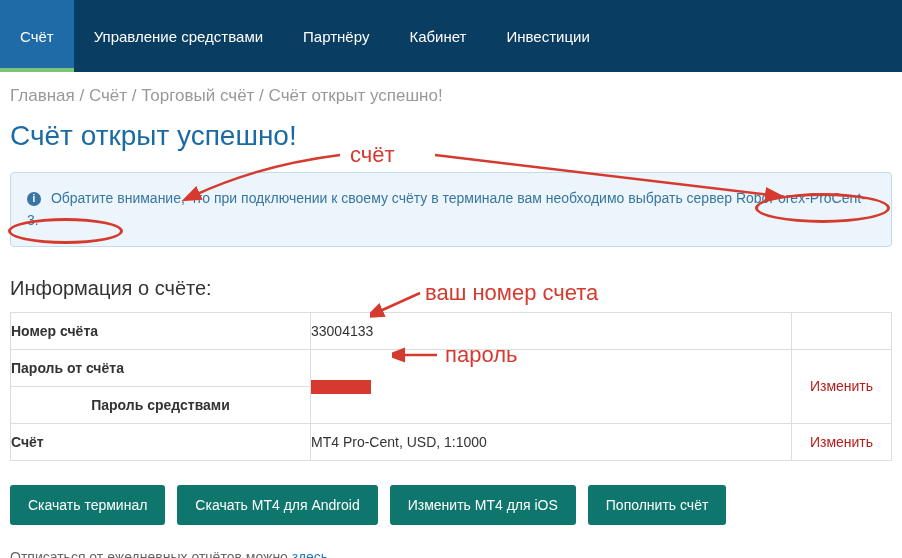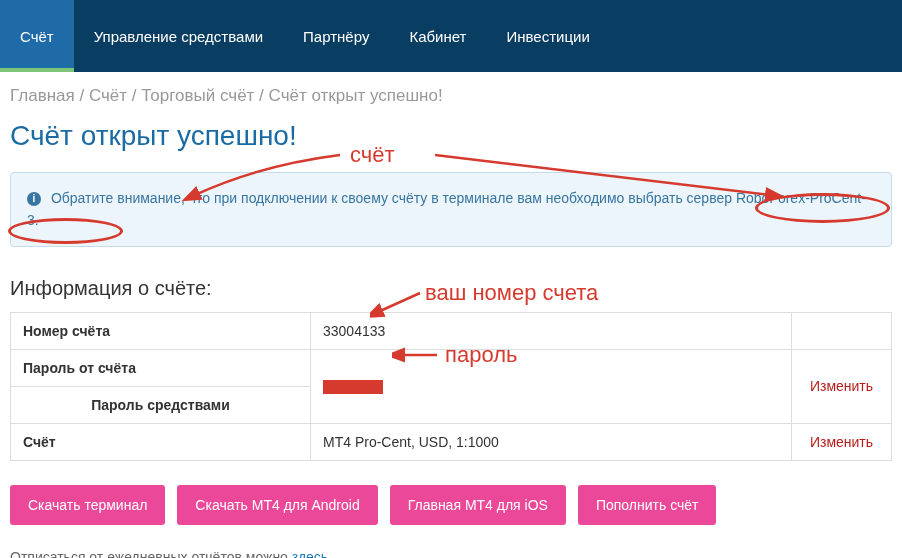--- a/index.html
+++ b/index.html
@@ -82,21 +82,21 @@
       margin-bottom: 12px;
     }
     
     .info-table {
       width: 100%;
       border-collapse: collapse;
       margin-bottom: 24px;
     }
     .info-table td {
       border: 1px solid #ddd;
-      padding: 10px 12px;
+      padding: 10px 0;
       font-size: 14px;
       margin-left: 19px;
     }
     .info-table td:first-child {
       width: 300px;
       font-weight: 600;
       color: #333;
     }
     .info-table td:nth-child(2) {
       color: #333;
@@ -109,21 +109,21 @@
       color: #b91c1c;
       cursor: pointer;
     }
     
     .button-row {
       display: flex;
       gap: 12px;
       margin-bottom: 24px;
     }
     .btn {
-      background: #ec4899;
+      background: #0f766e;
       color: #fff;
       border: none;
       padding: 12px 18px;
       font-size: 14px;
       border-radius: 3px;
       cursor: pointer;
     }
     
     .footer-text {
       font-size: 14px;
@@ -217,21 +217,21 @@
       <td>Счёт</td>
       <td>MT4 Pro-Cent, USD, 1:1000</td>
       <td><span class="link">Изменить</span></td>
     </tr>
   </tbody>
       </table>
 
   <div class="button-row">
     <button class="btn">Скачать терминал</button>
     <button class="btn">Скачать MT4 для Android</button>
-    <button class="btn">Главная MT4 для iOS</button>
+    <button class="btn">Изменить MT4 для iOS</button>
     <button class="btn">Пополнить счёт</button>
   </div>
 
   <p class="footer-text">
     <span>Отписаться от ежедневных отчётов можно </span><span class="link">здесь</span><span>.</span>
   </p>
 </div>
 
 <div class="annotation" style="top:142px; left:350px;">счёт</div>
 <div class="annotation" style="top:280px; left:425px;">ваш номер счета</div>

